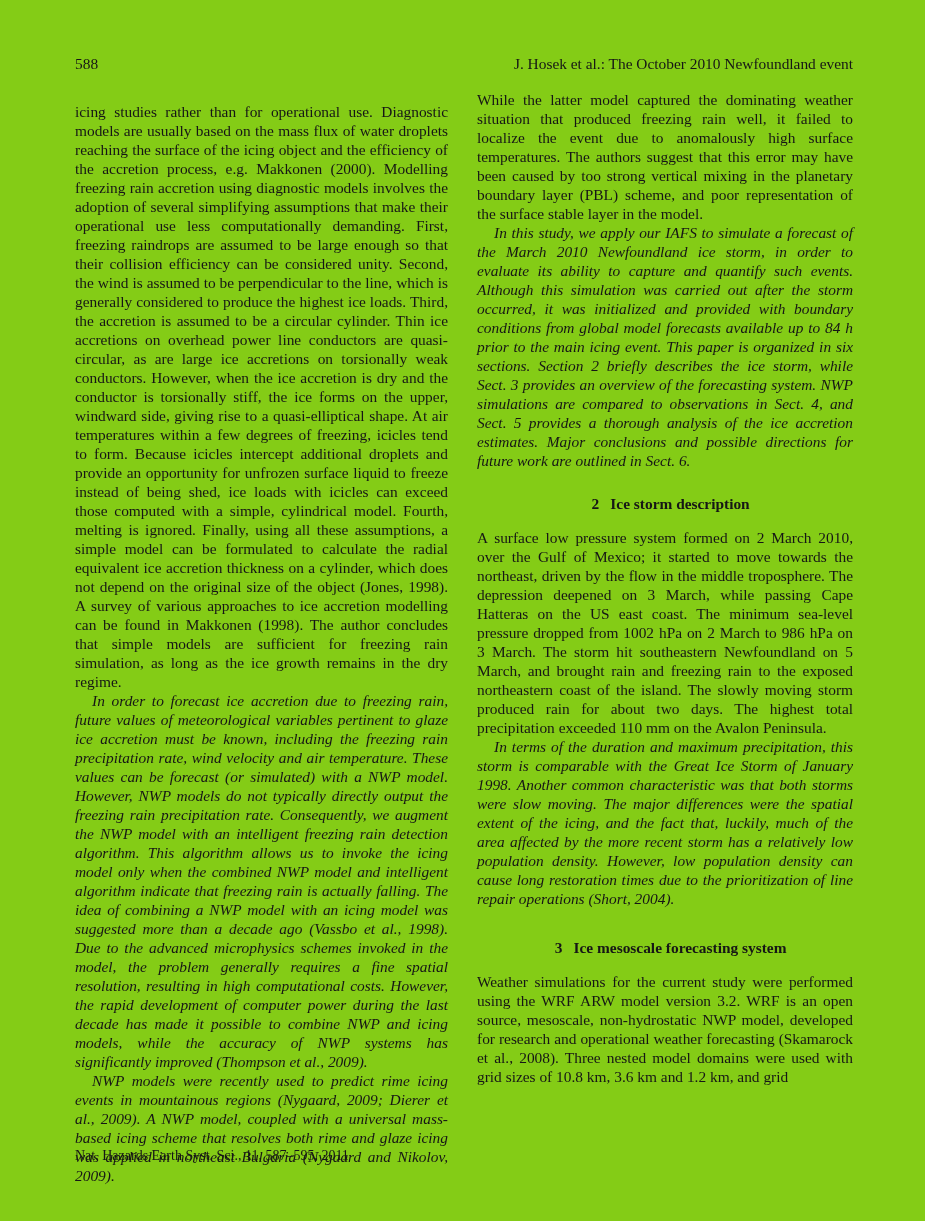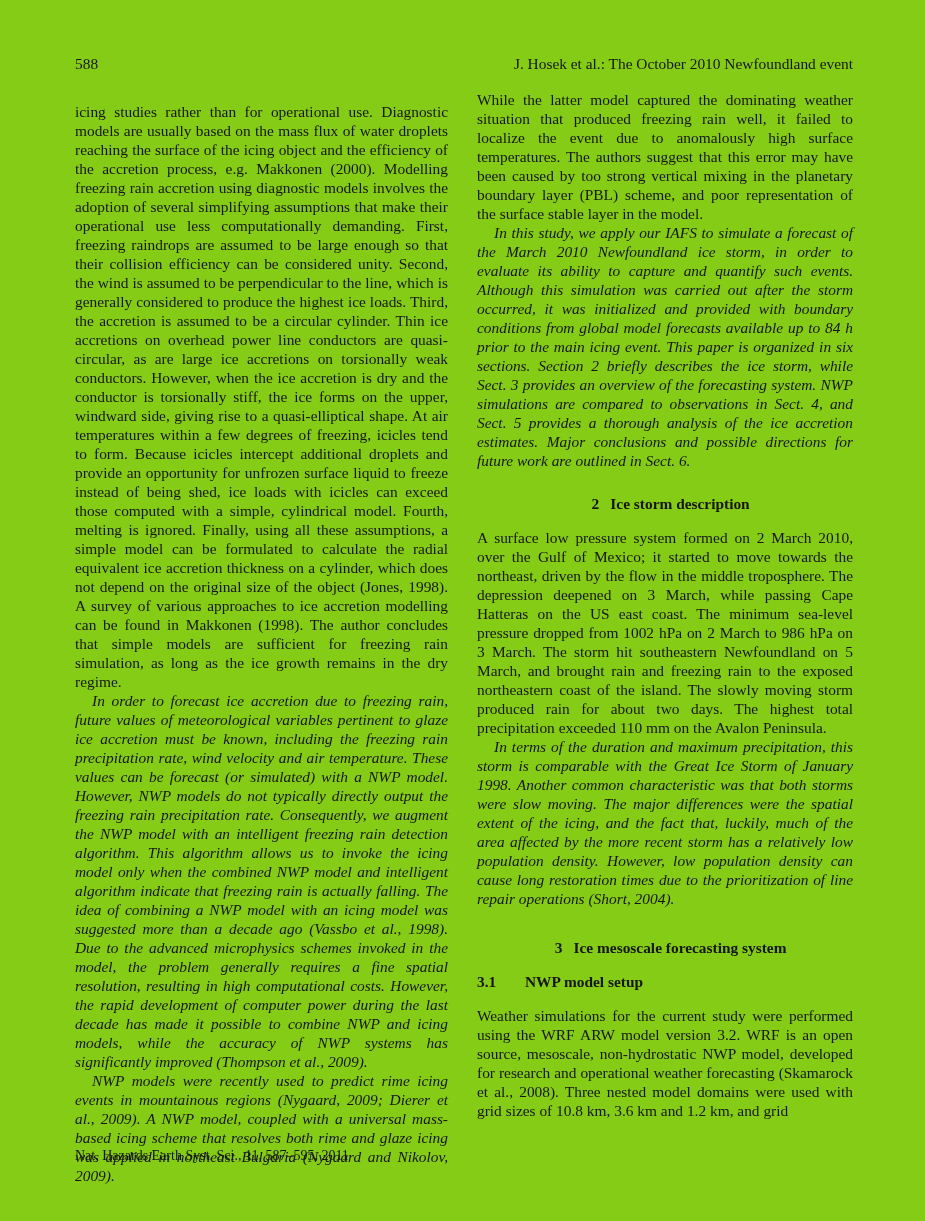--- a/index.html
+++ b/index.html
@@ -94,23 +94,20 @@
         <span class="sec-num">2</span><span>Ice storm description</span>
       </div>
 
       <p>A surface low pressure system formed on 2 March 2010, over the Gulf of Mexico; it started to move towards the northeast, driven by the flow in the middle troposphere.  The depression deepened on 3 March, while passing Cape Hatteras on the US east coast.  The minimum sea-level pressure dropped from 1002 hPa on 2 March to 986 hPa on 3 March.  The storm hit southeastern Newfoundland on 5 March, and brought rain and freezing rain to the exposed northeastern coast of the island.  The slowly moving storm produced rain for about two days.  The highest total precipitation exceeded 110 mm on the Avalon Peninsula.</p>
       <p class="indent">In terms of the duration and maximum precipitation, this storm is comparable with the Great Ice Storm of January 1998.  Another common characteristic was that both storms were slow moving.  The major differences were the spatial extent of the icing, and the fact that, luckily, much of the area affected by the more recent storm has a relatively low population density.  However, low population density can cause long restoration times due to the prioritization of line repair operations (Short, 2004).</p>
 
       <div class="sec-heading" style="margin-top:30px;">
         <span class="sec-num">3</span><span>Ice mesoscale forecasting system</span>
       </div>
 
-      <div class="subsec-heading">
-        <span class="subsec-num">3.1</span><span>NWP model setup</span>
-      </div>
 
       <p>Weather simulations for the current study were performed using the WRF ARW model version 3.2.  WRF is an open source, mesoscale, non-hydrostatic NWP model, developed for research and operational weather forecasting (Skamarock et al., 2008).   Three nested model domains were used with grid sizes of 10.8 km, 3.6 km and 1.2 km, and grid</p>
     </div>
 
   </div>
 
   <div class="footer">
     <span>Nat. Hazards Earth Syst. Sci., 11, 587–595, 2011</span>
   </div>
 

